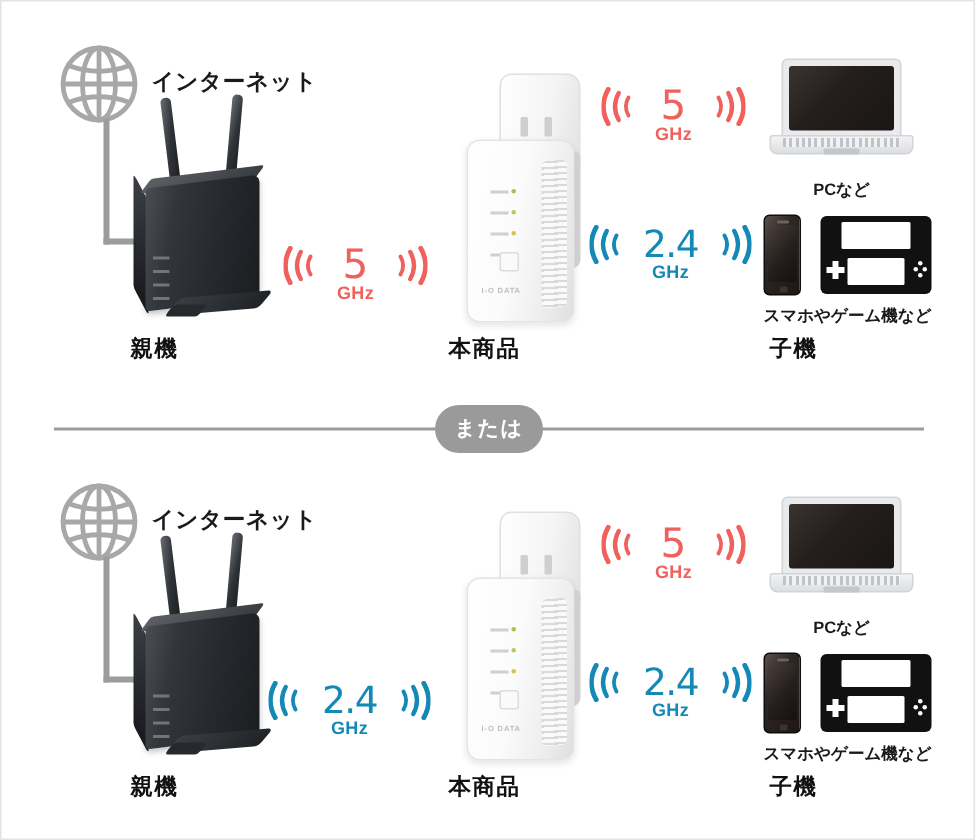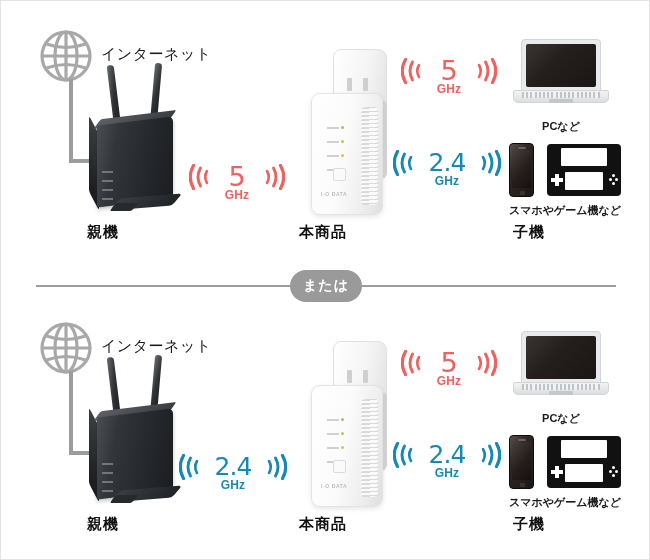--- a/index.html
+++ b/index.html
@@ -35,21 +35,21 @@
     background:#9a9a9a;
     display:flex;align-items:center;justify-content:center;
     color:#ffffff;font-size:14px;font-weight:bold;letter-spacing:1px;
   }
 
   
   .globe{position:absolute;width:54px;height:54px;}
   .globe svg{display:block;}
 
   .netlabel{
-    position:absolute;font-size:15px;color:#1a1a1a;font-weight:normal;
+    position:absolute;font-size:15px;color:#1a1a1a;font-weight:bold;
     letter-spacing:.5px;white-space:nowrap;
   }
 
   
   .cable{position:absolute;}
   .cable .v{position:absolute;left:0;top:0;width:4px;height:100%;background:#9c9c9c;}
   .cable .h{position:absolute;left:0;bottom:0;height:4px;width:100%;background:#9c9c9c;}
 
   
   .router{position:absolute;width:104px;height:150px;}

